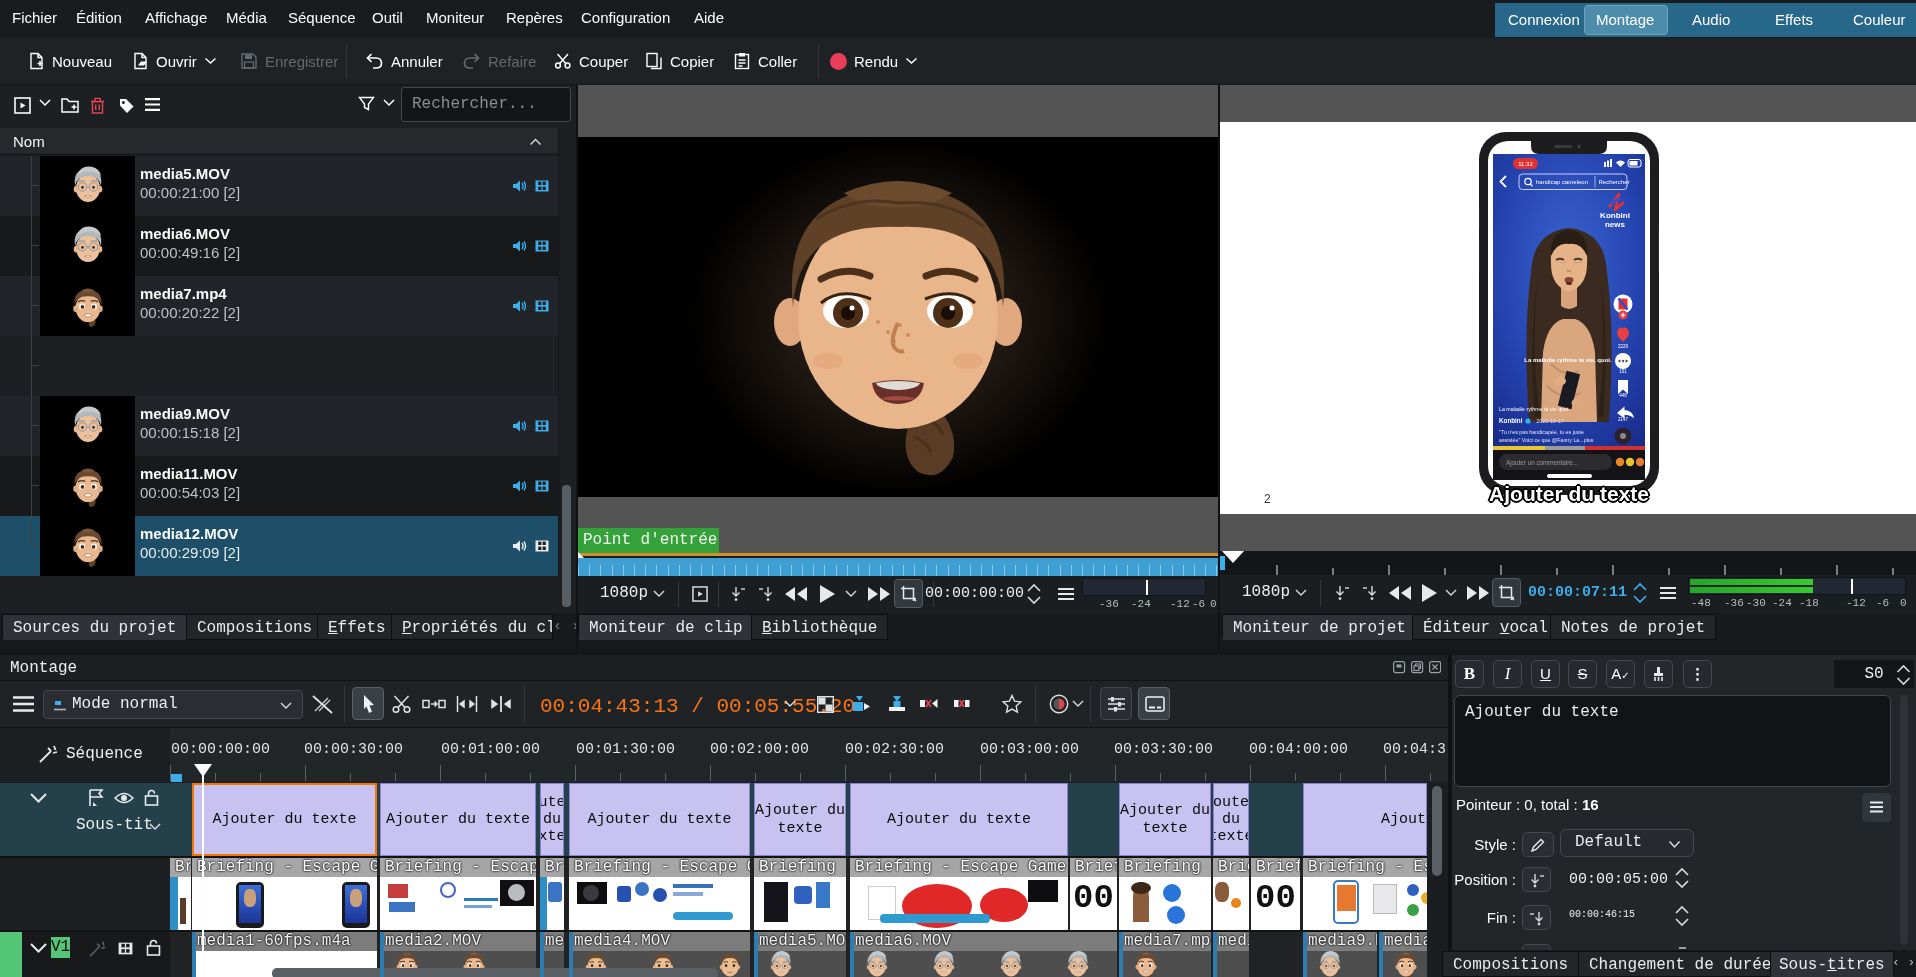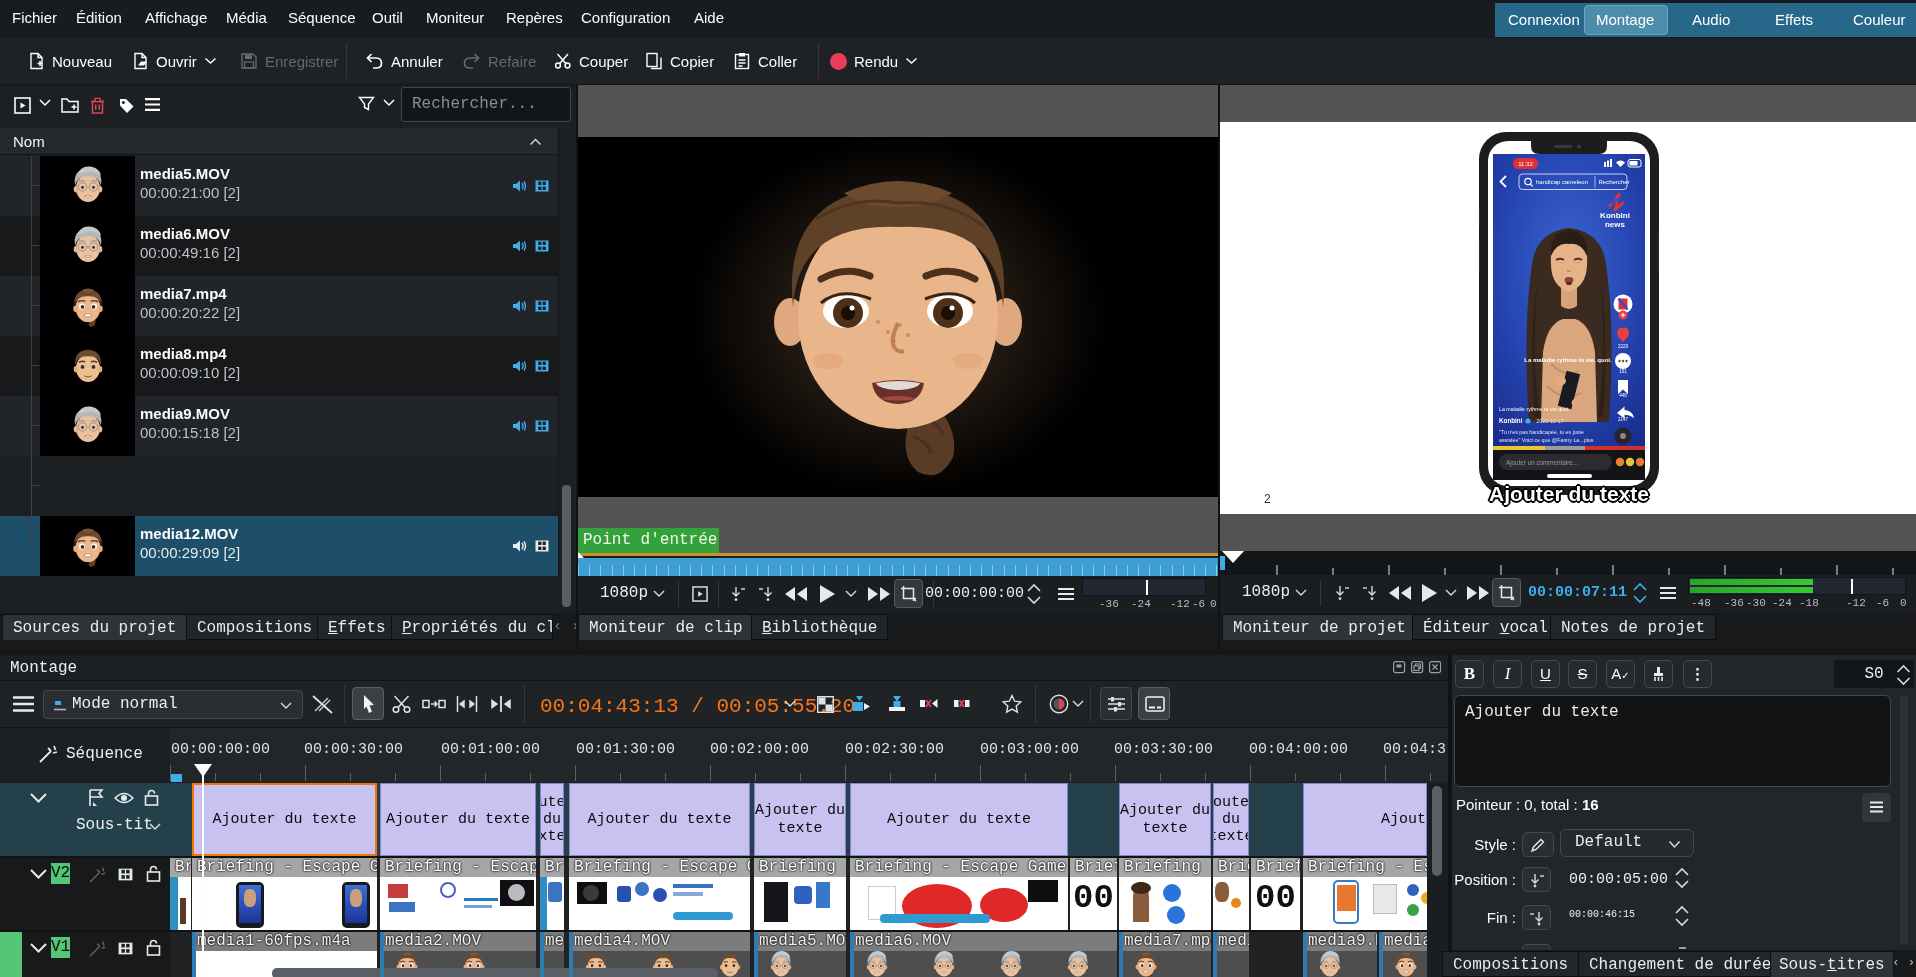--- a/index.html
+++ b/index.html
@@ -283,39 +283,39 @@
         </svg></div>
     <div class="nm">media7.mp4</div>
       <div class="dur">00:00:20:22 [2]</div>
     <svg class="aico" width="16" height="16" color="#3daee9">
         <use href="#ic-spk"></use>
       </svg>
       <svg class="vico" width="16" height="16" color="#3daee9">
         <use href="#ic-film"></use>
       </svg>
   </div>
-  <div class="brow" style="top:251px;background:#17191b">
-    <div class="th"><svg width="95" height="60" viewBox="0 0 95 60">
-          <use href="#mj-man" x="25" y="7" width="46" height="46"></use>
-        </svg></div>
-    <div class="nm">media8.mp4</div>
-      <div class="dur">00:00:09:10 [2]</div>
-    <svg class="aico" width="16" height="16" color="#3daee9">
-        <use href="#ic-spk"></use>
-      </svg>
-      <svg class="vico" width="16" height="16" color="#3daee9">
-        <use href="#ic-film"></use>
-      </svg>
-  </div>
   <div class="brow" style="top:311px;background:#212428">
     <div class="th"><svg width="95" height="60" viewBox="0 0 95 60">
           <use href="#mj-grey" x="25" y="7" width="46" height="46"></use>
         </svg></div>
     <div class="nm">media9.MOV</div>
       <div class="dur">00:00:15:18 [2]</div>
+    <svg class="aico" width="16" height="16" color="#3daee9">
+        <use href="#ic-spk"></use>
+      </svg>
+      <svg class="vico" width="16" height="16" color="#3daee9">
+        <use href="#ic-film"></use>
+      </svg>
+  </div>
+  <div class="brow" style="top:371px;background:#17191b">
+    <div class="th"><svg width="95" height="60" viewBox="0 0 95 60">
+          <use href="#mj-woman" x="25" y="7" width="46" height="46"></use>
+        </svg></div>
+    <div class="nm">media11.MOV</div>
+      <div class="dur">00:00:54:03 [2]</div>
     <svg class="aico" width="16" height="16" color="#3daee9">
         <use href="#ic-spk"></use>
       </svg>
       <svg class="vico" width="16" height="16" color="#3daee9">
         <use href="#ic-film"></use>
       </svg>
   </div>
   <div class="brow" style="top:431px;background:#1d5068">
     <div class="th"><svg width="95" height="60" viewBox="0 0 95 60">
           <use href="#mj-woman" x="25" y="7" width="46" height="46"></use>
@@ -836,36 +836,20 @@
     <div class="sclip" style="left:22px;width:185px;border:2px solid #f67400;">Ajouter du texte</div>
     <div class="sclip" style="left:210px;width:156px;border:1px solid #8a82cf;">Ajouter du texte</div>
     <div class="sclip" style="left:370px;width:24px;border:1px solid #8a82cf;">ute du xte</div>
     <div class="sclip" style="left:399px;width:181px;border:1px solid #8a82cf;">Ajouter du texte</div>
     <div class="sclip" style="left:584px;width:92px;border:1px solid #8a82cf;">Ajouter du<br>texte</div>
     <div class="sclip" style="left:680px;width:218px;border:1px solid #8a82cf;">Ajouter du texte</div>
     <div class="sclip" style="left:949px;width:92px;border:1px solid #8a82cf;">Ajouter du<br>texte</div>
     <div class="sclip" style="left:1043px;width:36px;border:1px solid #8a82cf;">oute du texte</div>
     <div class="sclip" style="left:1133px;width:124px;border:1px solid #8a82cf;justify-content:flex-end">Ajout</div>
   </div>
-  <div class="trackhdr" style="top:203px;height:72px;background:#17191b" id="hdr-v2">
-    <svg class="abs" style="left:29px;top:10px" width="19" height="12" viewBox="0 0 19 12">
-        <path d="M2 2 L9.5 9.5 L17 2" stroke="#e6e9ea" stroke-width="2" fill="none"></path>
-      </svg>
-    <div class="abs mono" style="left:51px;top:5px;width:19px;height:21px;background:#55c578;color:#0c0e0c;font-size:16px;text-align:center;line-height:21px">V2</div>
-    <svg class="abs" style="left:88px;top:8px" width="20" height="18" viewBox="0 0 22 20">
-        <path d="M2 18 L13 7 M10 4 l3 3 M16 2 l1.5 4 M19 8 l-4 1" stroke="#5b6064" stroke-width="1.8" fill="none"></path>
-      </svg>
-    <svg class="abs" style="left:117px;top:8px" width="17" height="17" color="#e6e9ea">
-        <use href="#ic-film"></use>
-      </svg>
-    <svg class="abs" style="left:146px;top:7px" width="15" height="17" viewBox="0 0 15 17">
-        <rect x="1.5" y="7" width="12" height="9" fill="none" stroke="#e6e9ea" stroke-width="1.6"></rect>
-        <path d="M4.5 7 V4.5 Q4.5 1.5 7.5 1.5 Q10.5 1.5 10.5 4.5" fill="none" stroke="#e6e9ea" stroke-width="1.6"></path>
-      </svg>
-  </div>
   <div class="lane" style="top:203px;height:72px;background:#202224" id="lane-v2">
     <div class="vclip" style="left:0px;width:21px">
         <div class="ttl">Br</div>
         <div style="position:absolute;left:0;top:19px;width:8px;height:53px;background:#2e8fc4"></div>
         <div style="position:absolute;left:8px;top:19px;width:13px;height:53px;background:#fff"></div>
         <div style="position:absolute;left:10px;top:40px;width:6px;height:26px;background:#5c3a28"></div>
       </div>
     <div class="vclip" style="left:22px;width:185px">
         <div class="ttl">Briefing - Escape Ga</div>
         <div style="position:absolute;left:44px;top:24px;width:28px;height:46px;background:#1a1a1c;border-radius:5px"></div>

